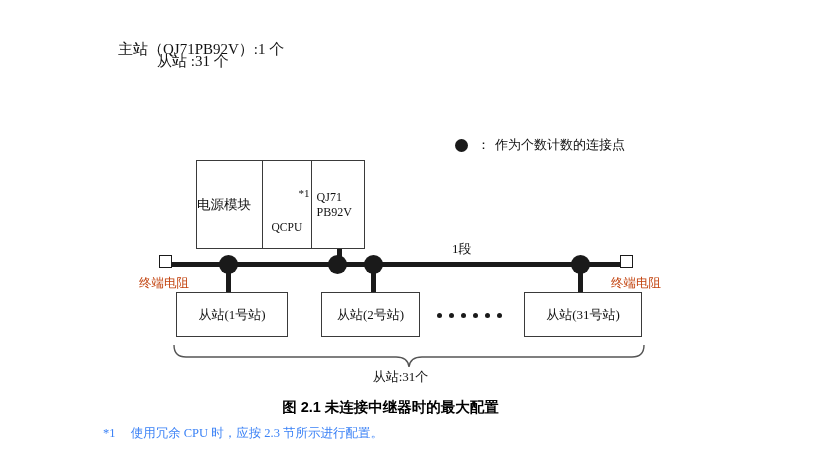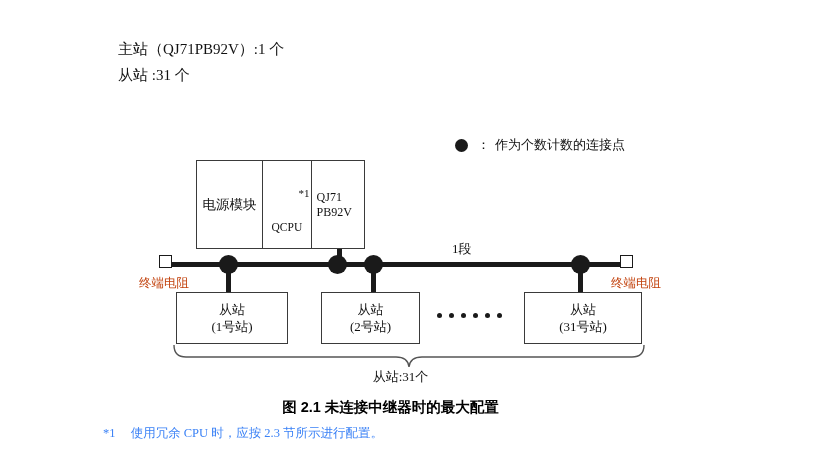--- a/index.html
+++ b/index.html
@@ -19,21 +19,21 @@
     font-size:17px;font-weight:bold;
     font-family:"Liberation Sans","DejaVu Sans",sans-serif;
     letter-spacing:0.3px;color:#000;
     white-space:nowrap;
   }
   .sec-line{
     position:absolute;left:118px;
     font-size:15px;white-space:nowrap;color:#111;
   }
   .sec-line.l1{top:40px;}
-  .sec-line.l2{top:66px;}
+  .sec-line.l2{top:52px;margin-left:39px;}
 
   
   .legend{
     position:absolute;left:455px;top:136px;
     display:flex;align-items:center;white-space:nowrap;
     font-size:13px;color:#111;
   }
   .legend-dot{
     width:13px;height:13px;border-radius:50%;
     background:#1a1a1a;display:inline-block;margin-right:9px;
@@ -48,21 +48,21 @@
   .master-box{
     position:absolute;left:196px;top:160px;
     width:169px;height:89px;
     border:1.4px solid #3a3a3a;
     box-sizing:border-box;
     background:#fff;
     display:flex;
   }
   .mod{
     position:relative;height:100%;box-sizing:border-box;
-    display:flex;align-items:center;justify-content:center;
+    display:flex;align-items:center;justify-content:flex-start;
   }
   .mod.power{width:67px;border-right:1.4px solid #3a3a3a;}
   .mod.cpu{width:49px;border-right:1.4px solid #3a3a3a;justify-content:center;}
   .mod.pb{width:53px;justify-content:flex-start;padding-left:5px;}
   .mod-text{font-size:13px;color:#111;white-space:nowrap;}
   .mod.power .mod-text{font-size:13.5px;}
   .mod.cpu .mod-text{font-size:11.5px;margin-top:44px;}
   .pb-text{font-size:12px;line-height:15px;color:#111;white-space:nowrap;}
   .star{
     position:absolute;top:26px;right:1px;
@@ -94,23 +94,23 @@
   .drop{
     position:absolute;width:5px;background:#1a1a1a;
   }
   .seg-label{
     position:absolute;left:452px;top:240px;
     font-size:13px;color:#111;white-space:nowrap;
   }
 
   
   .slave{
-    position:absolute;top:292px;height:52px;
+    position:absolute;top:292px;height:45px;
     border:1.4px solid #3a3a3a;box-sizing:border-box;background:#fff;
-    display:flex;flex-direction:column;align-items:center;justify-content:center;
+    display:flex;flex-direction:row;align-items:center;justify-content:center;
   }
   .slave span{font-size:13px;line-height:17px;color:#111;white-space:nowrap;}
   .ellipsis{
     position:absolute;left:437px;top:313px;
     display:flex;gap:7px;align-items:center;
   }
   .ellipsis i{width:5px;height:5px;border-radius:50%;background:#1a1a1a;display:block;}
 
   
   .brace{position:absolute;left:172px;top:344px;width:474px;height:24px;}

